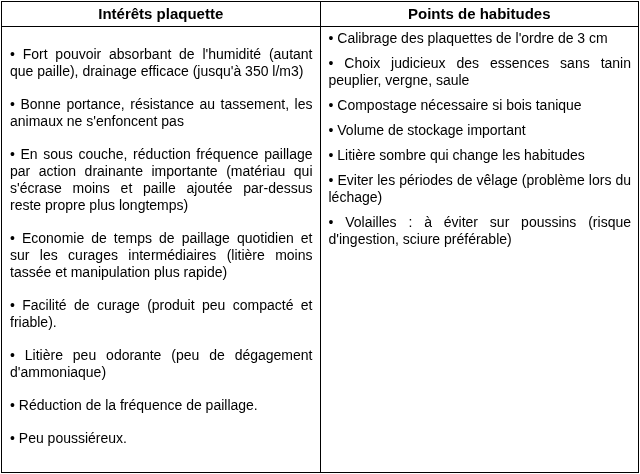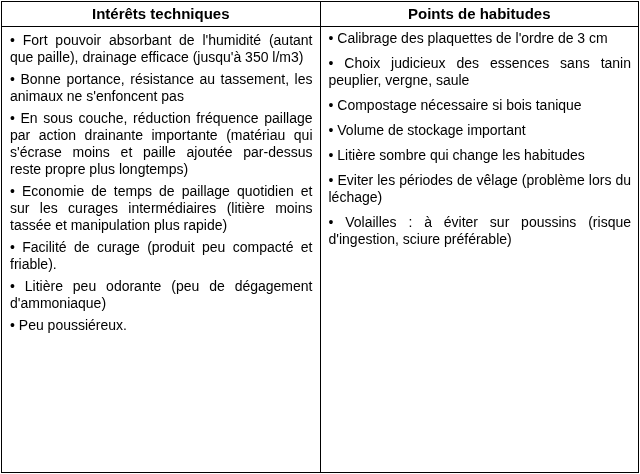--- a/index.html
+++ b/index.html
@@ -41,38 +41,39 @@
   }
   .cell-body {
     flex: 1 1 auto;
     padding: 3px 7px 0 8px;
     font-size: 14px;
     line-height: 17px;
     text-align: justify;
     color: #000000;
     overflow: hidden;
   }
-  .bullet-item { margin: 2px 0 5px 0; }
+  .bullet-item { margin: 16px 0 5px 0; }
   .col-right .bullet-item { margin: 0 0 8px 0; }
   .bullet-glyph { display: inline; }
 </style>
 </head>
 <body>
 
 <div class="stage">
   <div class="table">
     <div class="col col-left">
-      <div class="cell-header">Intérêts techniques</div>
+      <div class="cell-header">Intérêts plaquette</div>
       <div class="cell-body">
           <p class="bullet-item"><span class="bullet-glyph">•</span> Fort pouvoir absorbant de l'humidité (autant que paille), drainage efficace (jusqu'à 350 l/m3)</p>
           <p class="bullet-item"><span class="bullet-glyph">•</span> Bonne portance, résistance au tassement, les animaux ne s'enfoncent pas</p>
           <p class="bullet-item"><span class="bullet-glyph">•</span> En sous couche, réduction fréquence paillage par action drainante importante (matériau qui s'écrase moins et paille ajoutée par-dessus reste propre plus longtemps)</p>
           <p class="bullet-item"><span class="bullet-glyph">•</span> Economie de temps de paillage quotidien et sur les curages intermédiaires (litière moins tassée et manipulation plus rapide)</p>
           <p class="bullet-item"><span class="bullet-glyph">•</span> Facilité de curage (produit peu compacté et friable).</p>
           <p class="bullet-item"><span class="bullet-glyph">•</span> Litière peu odorante (peu de dégagement d'ammoniaque)</p>
+          <p class="bullet-item"><span class="bullet-glyph">•</span> Réduction de la fréquence de paillage.</p>
           <p class="bullet-item"><span class="bullet-glyph">•</span> Peu poussiéreux.</p>
         </div>
     </div>
     <div class="col col-right">
       <div class="cell-header">Points de habitudes</div>
       <div class="cell-body">
           <p class="bullet-item"><span class="bullet-glyph">•</span> Calibrage des plaquettes de l'ordre de 3 cm</p>
           <p class="bullet-item"><span class="bullet-glyph">•</span> Choix judicieux des essences sans tanin peuplier, vergne, saule</p>
           <p class="bullet-item"><span class="bullet-glyph">•</span> Compostage nécessaire si bois tanique</p>
           <p class="bullet-item"><span class="bullet-glyph">•</span> Volume de stockage important</p>

